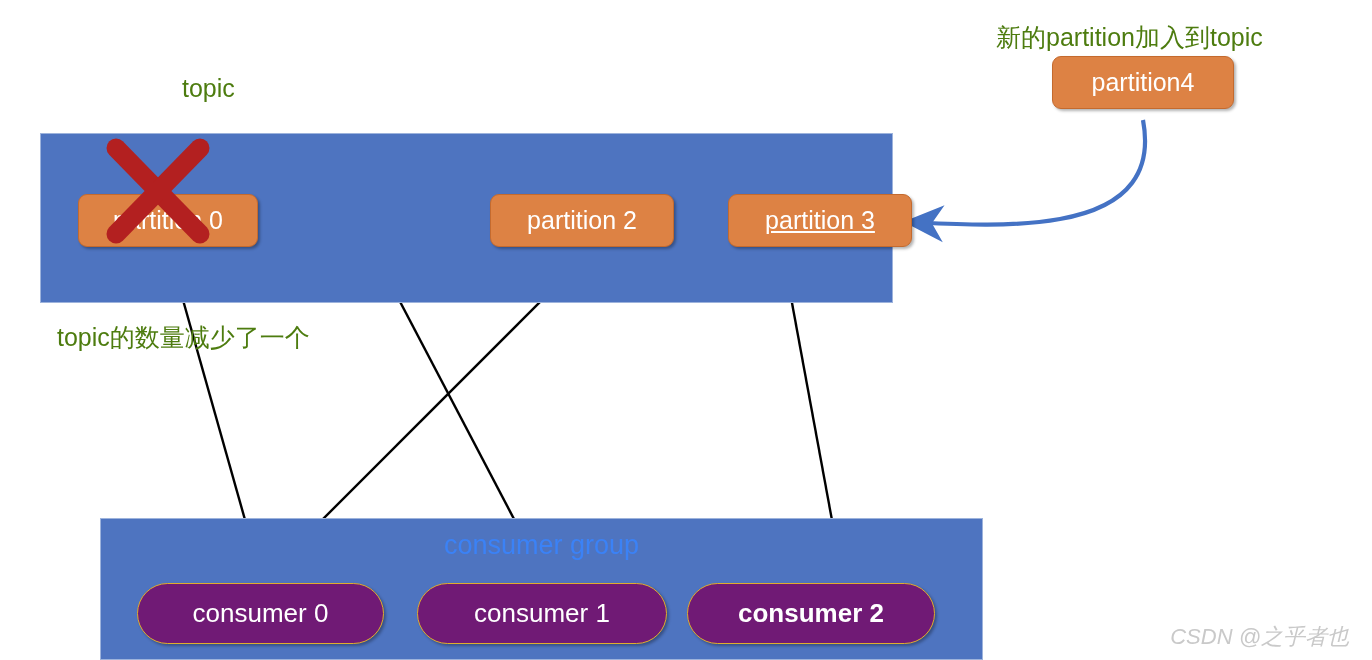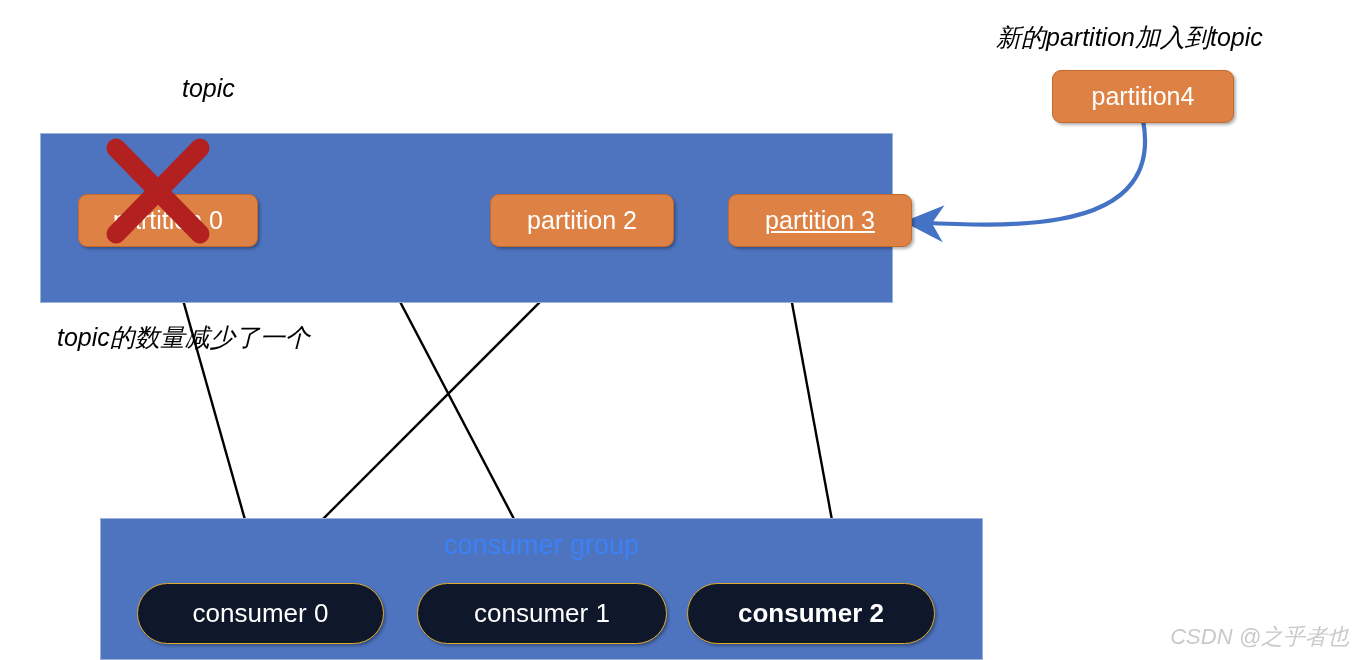--- a/index.html
+++ b/index.html
@@ -42,25 +42,24 @@
   #consumer-group-box {
     left: 100px;
     top: 518px;
     width: 883px;
     height: 142px;
   }
 
   
   .plain-label {
     position: absolute;
-    color: #000000;
+    color: #4d7c0f;
     font-size: 25px;
     line-height: 1.2;
     white-space: nowrap;
-    font-style: italic;
   }
   #topic-label { left: 182px; top: 73px; }
   #topic-reduced-label { left: 57px; top: 322px; }
   #new-partition-label { left: 996px; top: 22px; }
 
   
   .partition-box {
     position: absolute;
     height: 53px;
     background: #dd8244;
@@ -72,30 +71,30 @@
     display: flex;
     align-items: center;
     justify-content: center;
     box-sizing: border-box;
   }
   #partition-0 { left: 78px;  top: 194px; width: 180px; }
   #partition-1 { left: 278px; top: 194px; width: 186px; }
   #partition-2 { left: 490px; top: 194px; width: 184px; }
   #partition-3 { left: 728px; top: 194px; width: 184px; text-decoration: underline; }
   #partition-4 {
-    left: 1052px; top: 70px; width: 182px;
+    left: 1052px; top: 56px; width: 182px;
     background: #dd8244;
   }
 
   
   .consumer-box {
     position: absolute;
     top: 583px;
     height: 61px;
-    background: #0f172a;
+    background: #701a75;
     border: 1px solid #e0ad2d;
     border-radius: 31px;
     box-shadow: 2px 2px 3px rgba(0,0,0,0.30);
     color: #ffffff;
     font-size: 26px;
     display: flex;
     align-items: center;
     justify-content: center;
     box-sizing: border-box;
   }

